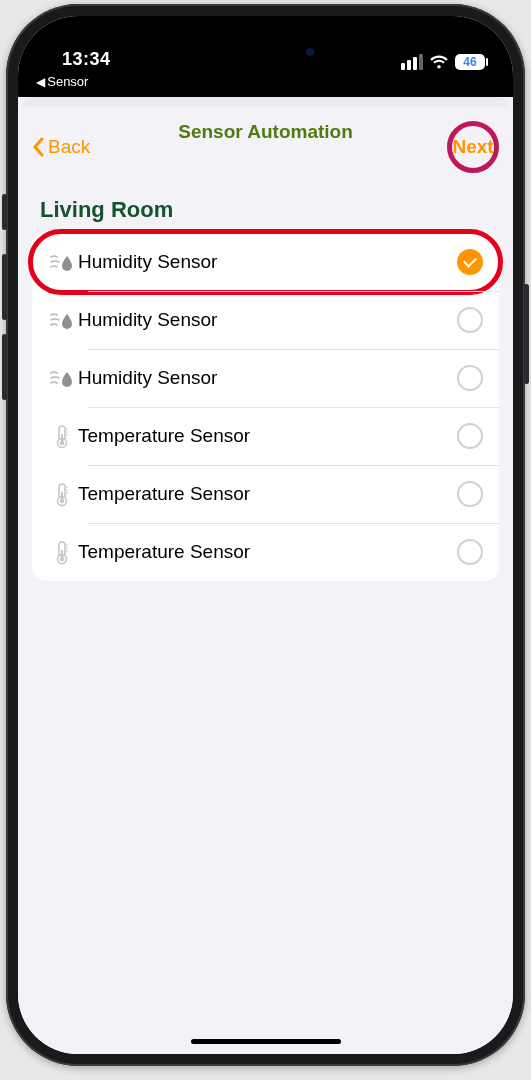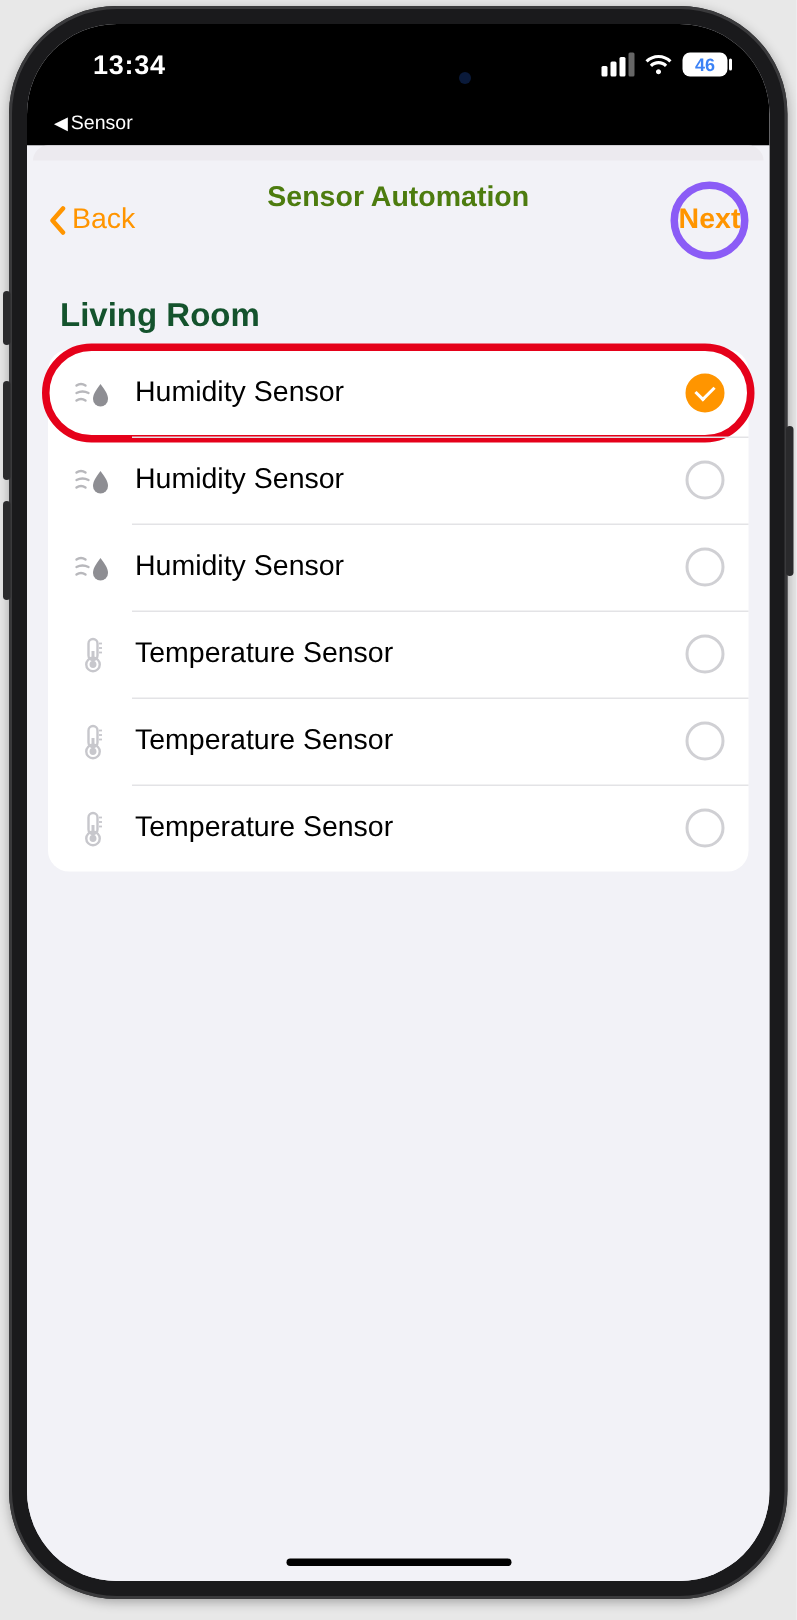--- a/index.html
+++ b/index.html
@@ -46,21 +46,21 @@
     align-items:center;
     justify-content:flex-end;
     padding-right:14px;
   }
   .island-dot{
     width:8px;height:8px;border-radius:50%;background:#0a1a3a;
   }
   .status-bar {
     height: 56px;
     display: flex;
-    align-items: center;
+    align-items: flex-end;
     padding: 0 28px 2px 28px;
     color: #fff;
     background:#000;
   }
   .status-left { flex: 1; font-weight: 600; font-size: 18px; letter-spacing: .5px; padding-left:16px;}
   .status-right { flex: 1; display: flex; justify-content: flex-end; align-items: center; gap: 6px; }
   .black-strip{
     background:#000; color:#fff; font-size:13px; padding:2px 18px 8px 18px; display:flex; align-items:center; gap:2px;
   }
   .back-caret-small{font-size:12px;}
@@ -84,30 +84,30 @@
   }
   .nav-title{
     position:absolute; left:50%; transform:translateX(-50%);
     font-weight:600; font-size:19px; color:#4d7c0f;
   }
   .nav-next{
     margin-left:auto; color:#ff9500; font-size:19px; font-weight:600;
     width:52px;height:52px;display:flex;align-items:center;justify-content:center;
   }
   .circle-highlight{
-    border:5px solid #8b5cf6; border-radius:50%;
+    border:5px solid #be185d; border-radius:50%;
   }
   .section-title{
     font-size:22px; font-weight:700; color:#14532d; padding:6px 22px 10px 22px;
   }
   .list-card{
     background:#fff; border-radius:14px; margin:0 14px; overflow:visible; position:relative;
   }
   .row{
-    display:flex; align-items:center; padding:15px 16px; gap:14px; position:relative;
+    display:flex; align-items:center; padding:15px 16px; gap:2px; position:relative;
   }
   .row + .row::before{
     content:""; position:absolute; left:56px; right:0; top:0; height:1px; background:#e3e3e6;
   }
   .row-icon{
     width:28px; height:28px; display:flex; align-items:center; justify-content:center; color:#9a9a9e;
   }
   .row-label{ font-size:19px; color:#000; flex:1; }
   .radio{
     width:26px;height:26px;border-radius:50%;border:2px solid #d0d0d4;

